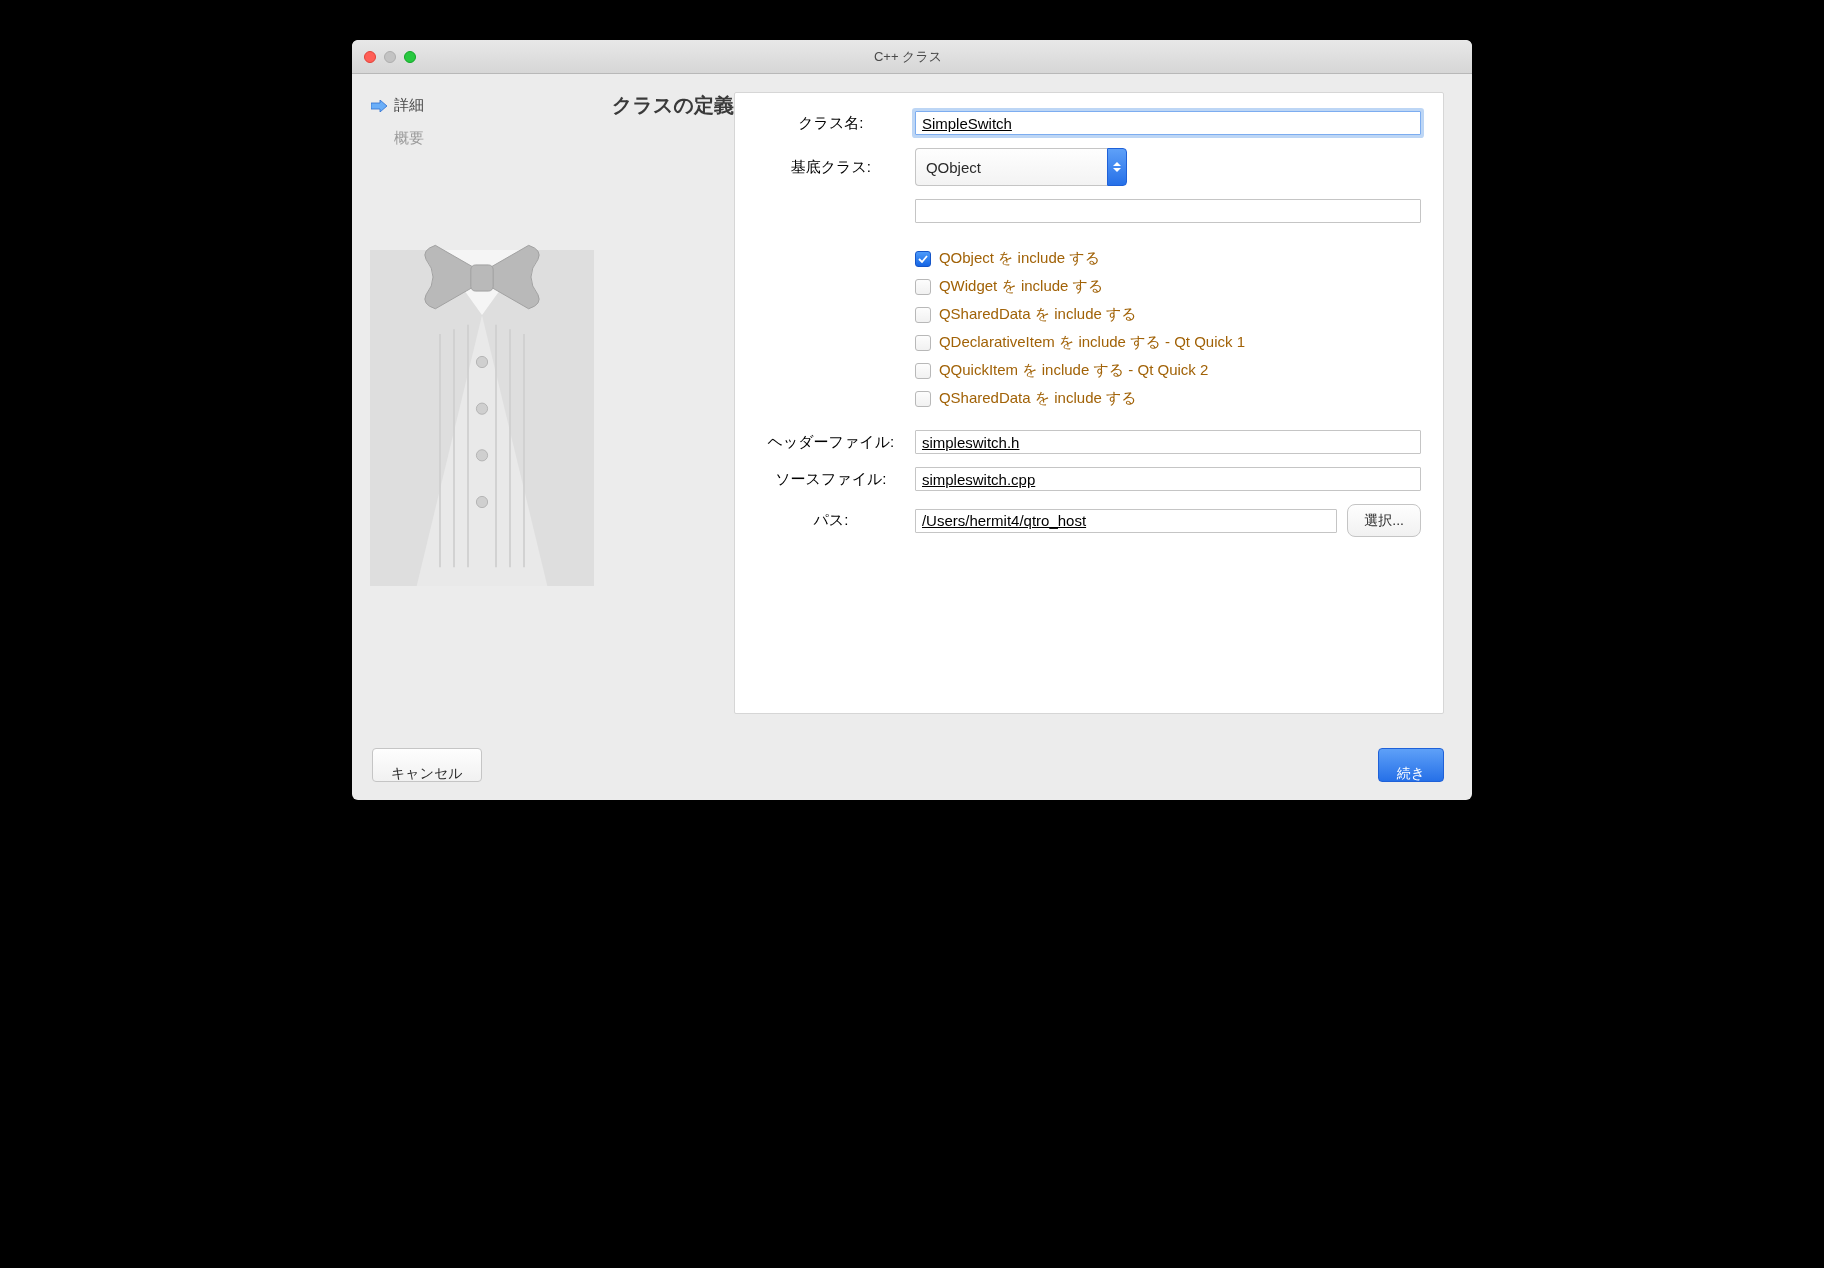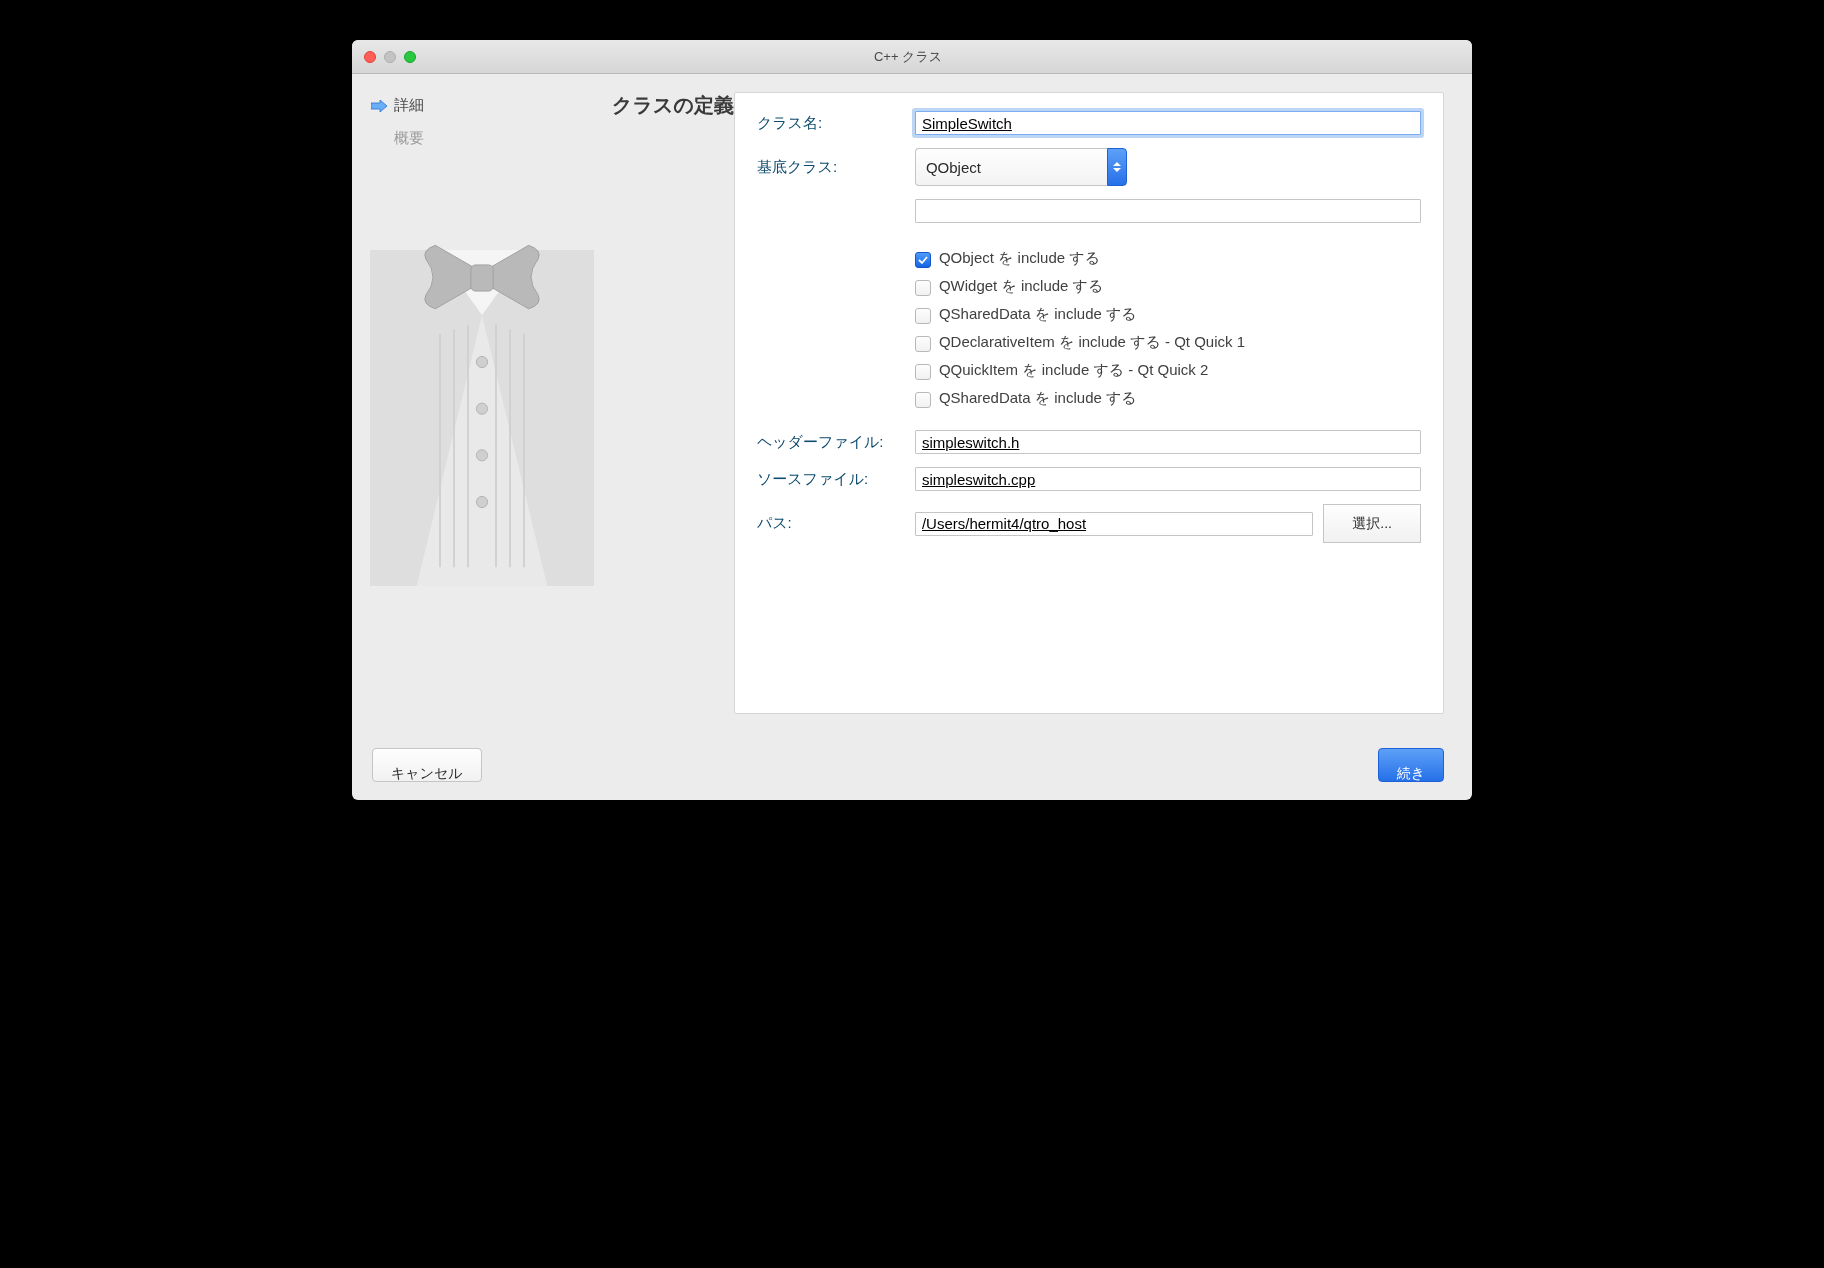--- a/index.html
+++ b/index.html
@@ -120,24 +120,24 @@
       border-radius: 2px;
       padding: 18px 22px;
     }
     .form-row {
       display: flex;
       align-items: center;
       margin-bottom: 13px;
     }
     .form-label {
       width: 158px;
-      text-align: left;
+      text-align: center;
       padding-right: 10px;
       font-size: 15px;
-      color: #0c4a6e;
+      color: #000000;
     }
     .form-control {
       flex: 1;
       display: flex;
       align-items: center;
       gap: 10px;
     }
     input.text-input {
       width: 100%;
       height: 24px;
@@ -192,24 +192,24 @@
     .checkbox-group {
       display: flex;
       flex-direction: column;
       gap: 9px;
       margin-left: 158px;
       margin-top: 26px;
       margin-bottom: 22px;
     }
     .checkbox-row {
       display: flex;
-      align-items: flex-end;
+      align-items: center;
       gap: 8px;
       font-size: 15px;
-      color: #404040;
+      color: #a16207;
     }
     .checkbox {
       width: 16px;
       height: 16px;
       border-radius: 3px;
       border: 1px solid #b8b8b8;
       background: linear-gradient(#fdfdfd, #f1f1f1);
       display: flex;
       align-items: center;
       justify-content: center;
@@ -218,25 +218,25 @@
     .checkbox.checked {
       background: linear-gradient(#4d9bfa, #1565e4);
       border-color: #1555c8;
     }
     .checkbox.checked svg { display: block; }
     .checkbox svg { display: none; }
     .path-input {
       flex: 1;
     }
     .browse-button {
-      height: 39px;
-      padding: 0 28px;
+      height: 33px;
+      padding: 0 16px;
       background: linear-gradient(#fefefe, #f1f1f1);
       border: 1px solid #c5c5c5;
-      border-radius: 0;
+      border-radius: 8px;
       font-size: 14px;
       color: #2a2a2a;
       cursor: pointer;
     }
     .footer {
       display: flex;
       justify-content: space-between;
       padding: 16px 28px 18px 20px;
     }
     .btn {

